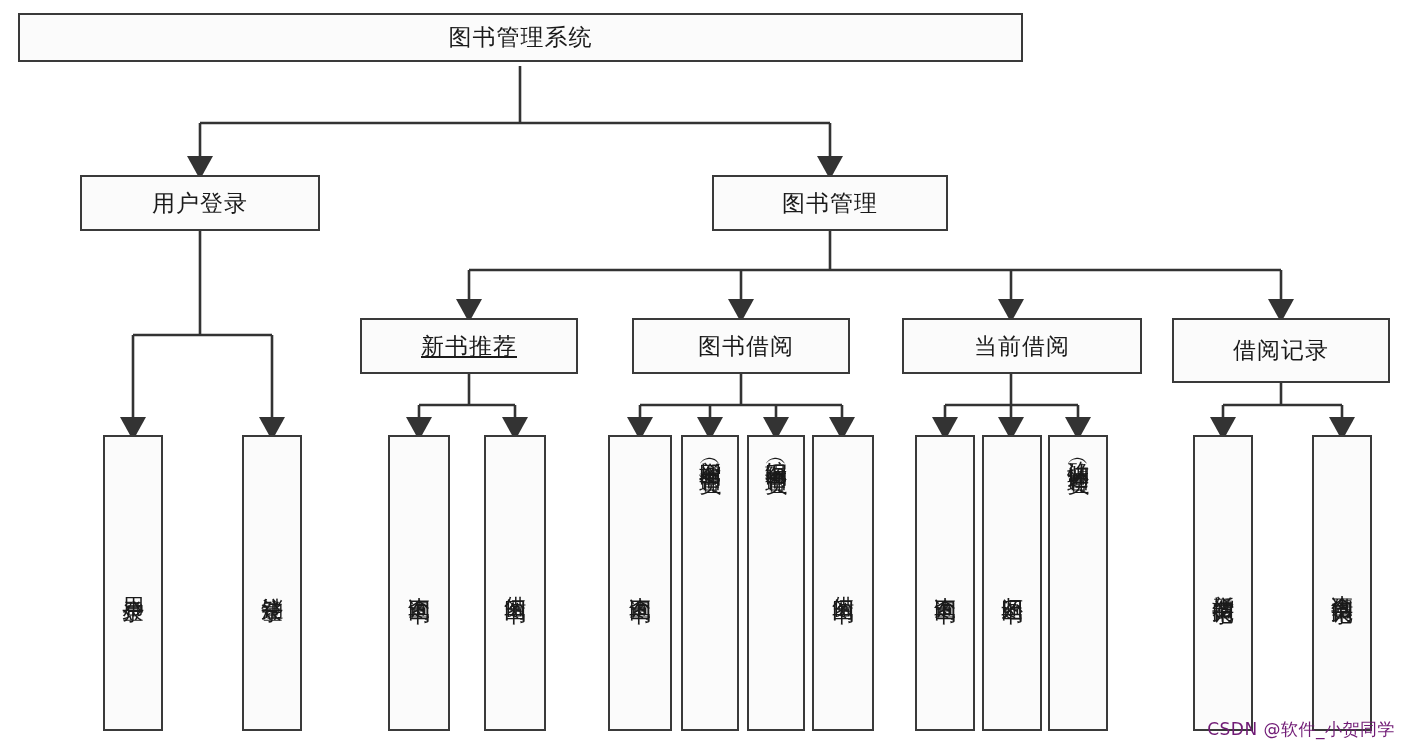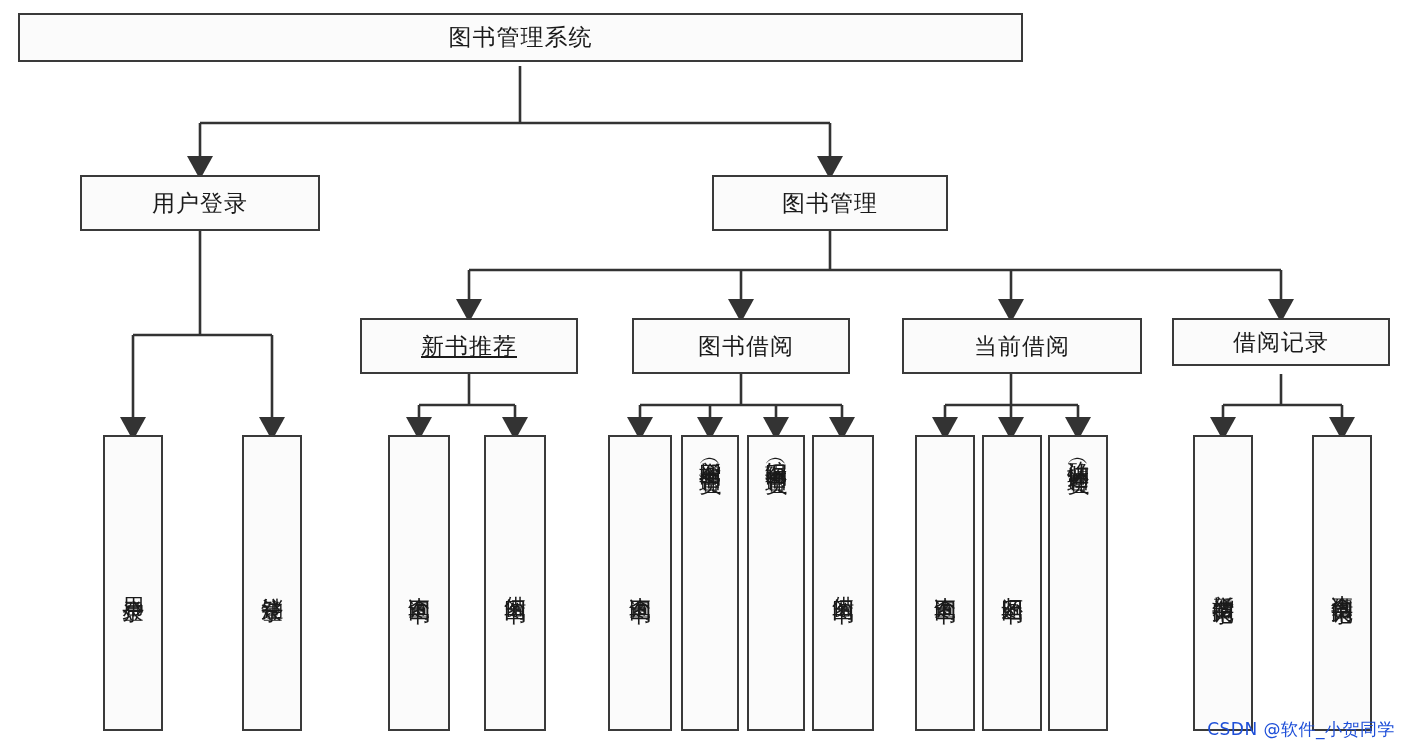--- a/index.html
+++ b/index.html
@@ -54,21 +54,21 @@
     white-space: nowrap;
   }
   .node.v.centered {
     align-items: center;
   }
   .watermark {
     position: absolute;
     right: 10px;
     bottom: 6px;
     font-size: 17px;
-    color: #1d4ed8;
+    color: #701a75;
     letter-spacing: 0.5px;
     white-space: nowrap;
   }
 </style>
 </head>
 <body>
 
 <div id="canvas">
 
   <svg id="edges" viewBox="0 0 1405 747" xmlns="http://www.w3.org/2000/svg">
@@ -134,21 +134,21 @@
 
   <div class="node h" style="left:360px; top:318px; width:218px; height:56px;text-decoration:underline;">
     <span>新书推荐</span>
   </div>
   <div class="node h" style="left:632px; top:318px; width:218px; height:56px;padding-left:10px;">
     <span>图书借阅</span>
   </div>
   <div class="node h" style="left:902px; top:318px; width:240px; height:56px;">
     <span>当前借阅</span>
   </div>
-  <div class="node h" style="left:1172px; top:318px; width:218px; height:48px;justify-content:center;">
+  <div class="node h" style="left:1172px; top:318px; width:218px; height:65px;justify-content:center;">
     <span>借阅记录</span>
   </div>
 
   <div class="node v centered" style="left:103px; top:435px; width:60px; height:296px;">
     <span class="vtext">用户登录</span>
   </div>
   <div class="node v centered" style="left:242px; top:435px; width:60px; height:296px;">
     <span class="vtext">注销登录</span>
   </div>
 

